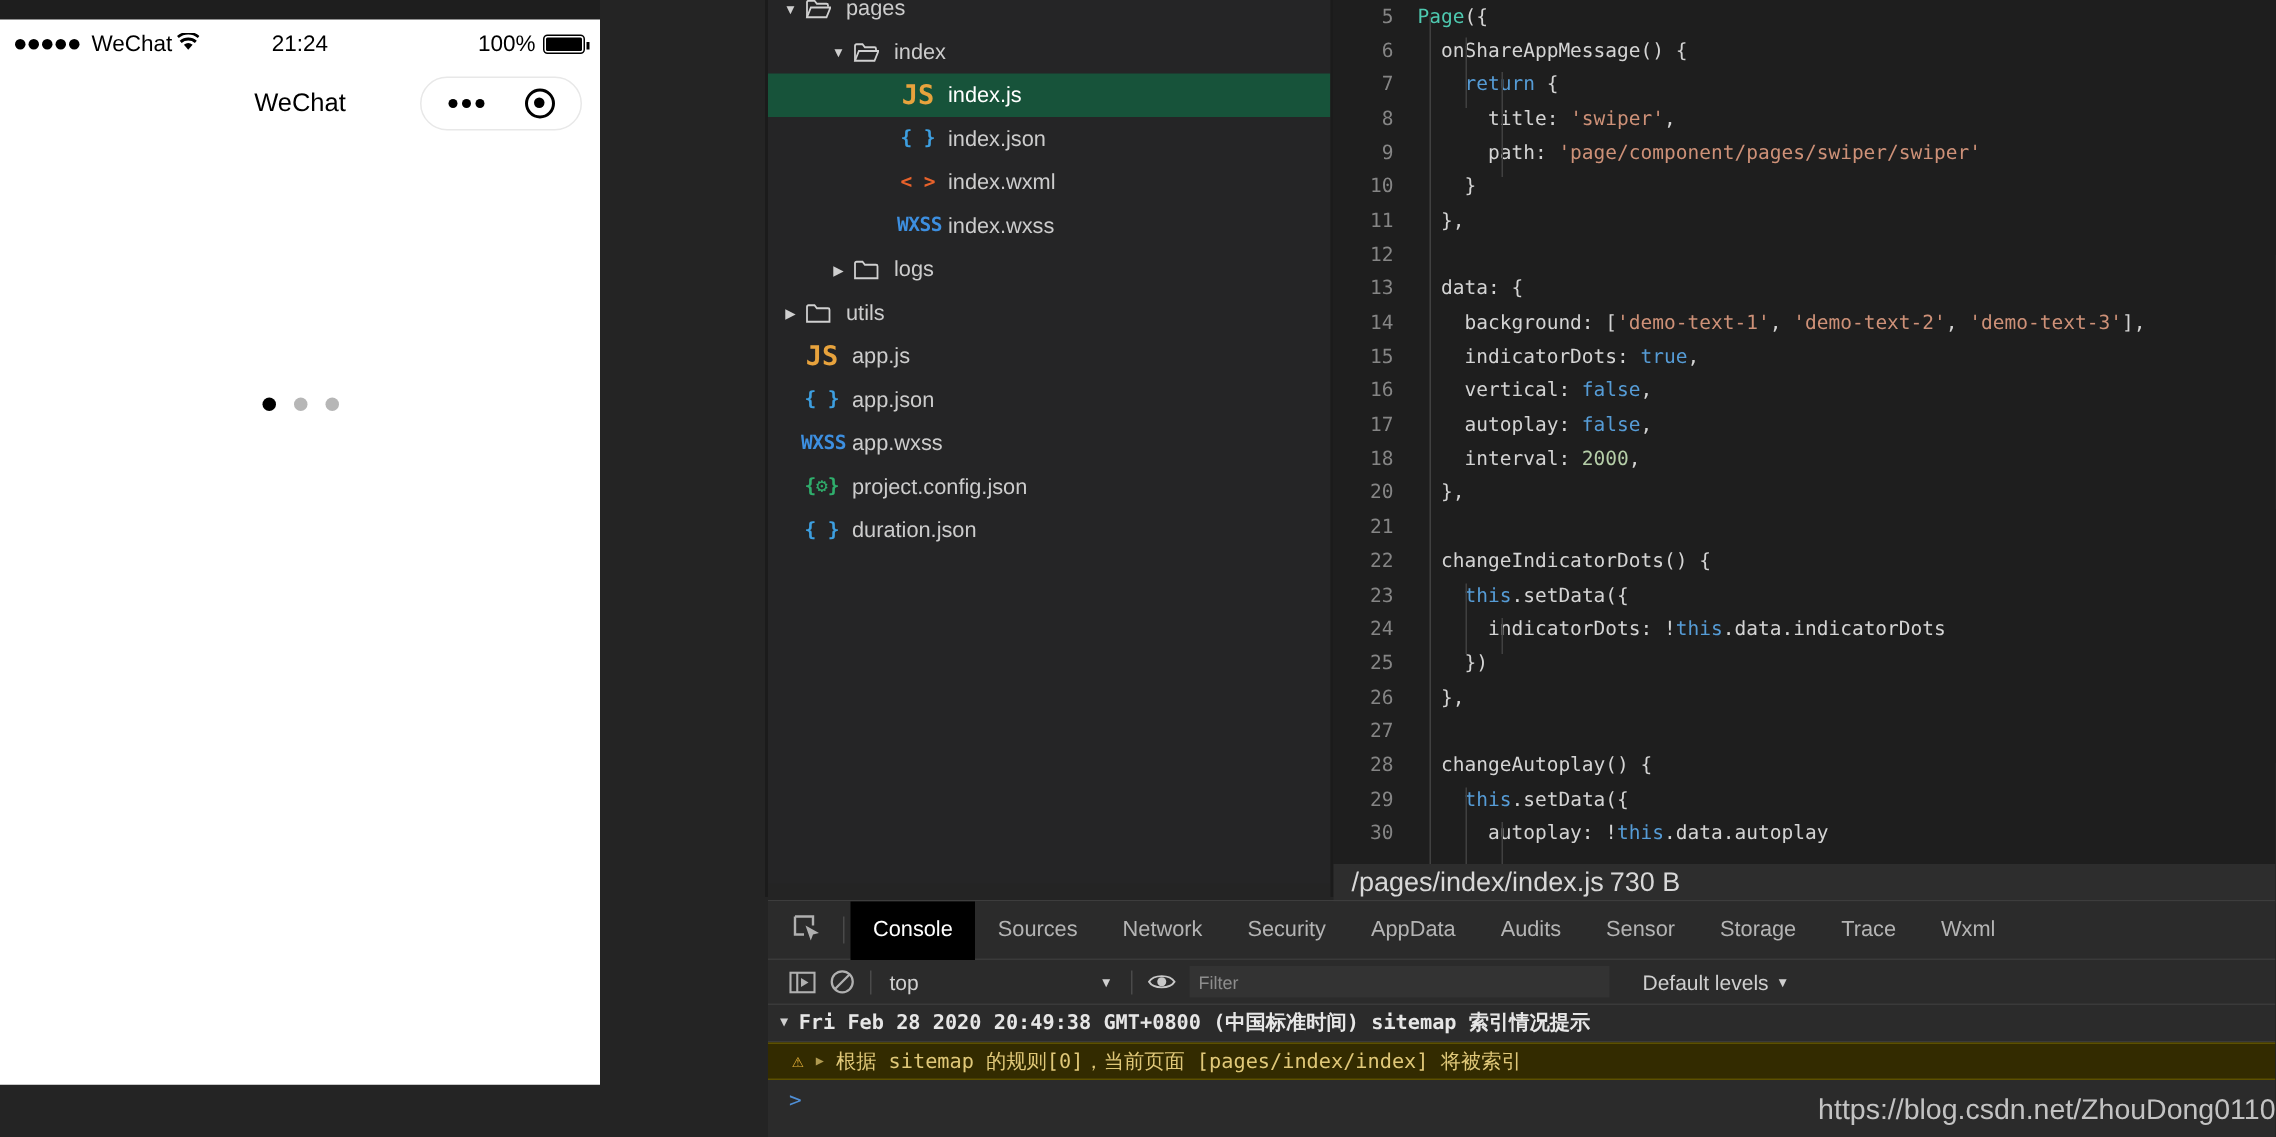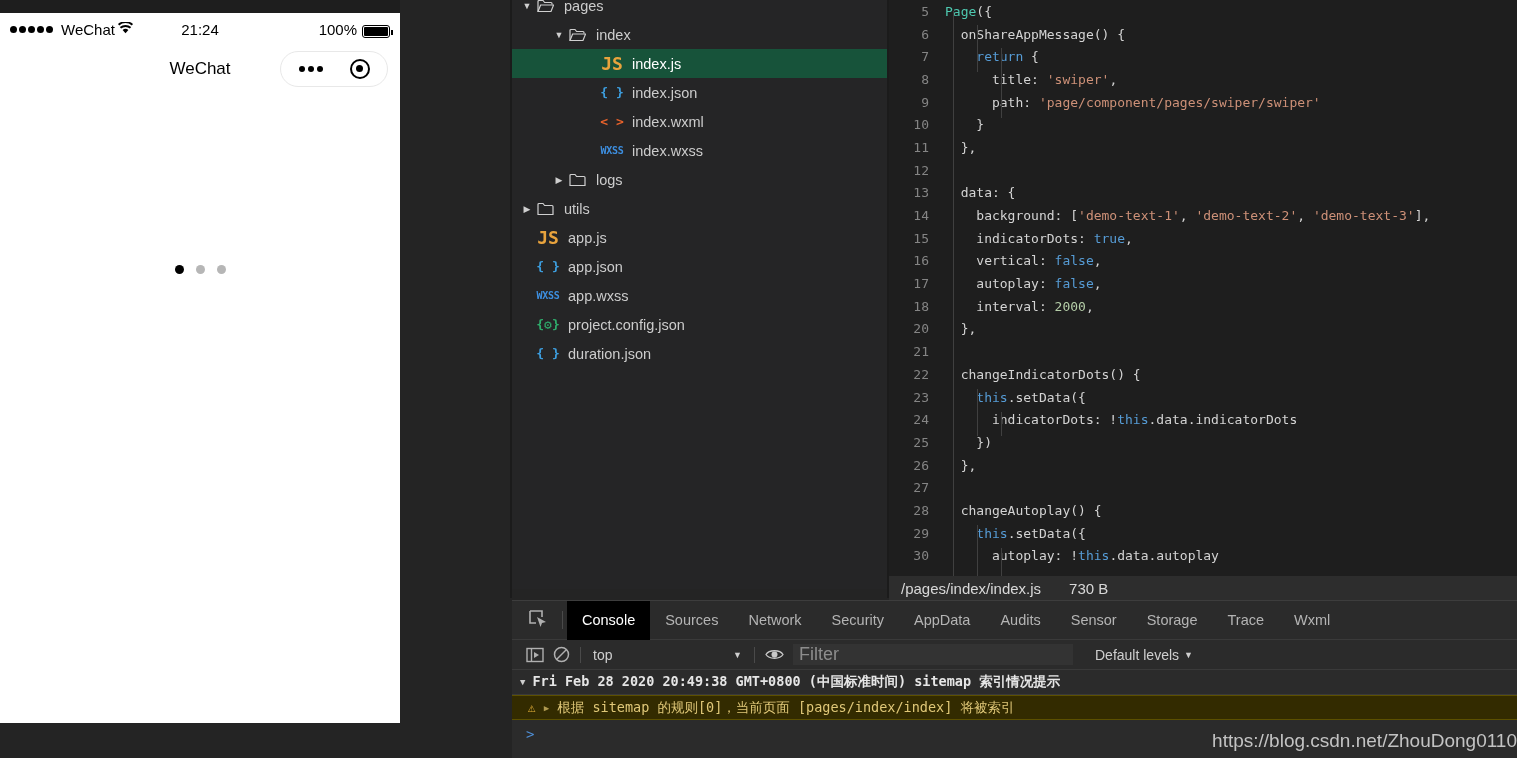--- a/index.html
+++ b/index.html
@@ -19,21 +19,21 @@
   .sim-statusbar {
     position: relative; height: 32px; width: 100%;
     display: flex; align-items: center; color: #000;
     font-size: 14px; padding: 0 8px;
   }
   .sb-left { display: flex; align-items: center; gap: 2px; position: absolute; left: 10px; }
   .sb-dot { width: 7px; height: 7px; border-radius: 50%; background: #000; display: inline-block; }
   .sb-carrier { font-size: 15px; margin-left: 6px; letter-spacing: 0; }
   .sb-wifi { margin-left: 1px; font-size: 14px; line-height: 1; }
   .sb-time { position: absolute; left: 0; right: 0; text-align: center; font-size: 15px; }
-  .sb-right { position: absolute; right: 10px; display: flex; align-items: flex-end; gap: 5px; }
+  .sb-right { position: absolute; right: 10px; display: flex; align-items: center; gap: 5px; }
   .sb-pct { font-size: 15px; }
   .sb-batt { width: 28px; height: 13px; border: 1.5px solid #000; border-radius: 3px; position: relative; }
   .sb-batt::after { content: ""; position: absolute; right: -4px; top: 4px; width: 2.5px; height: 5px; background: #000; }
   .sb-batt i { display: block; position: absolute; left: 1px; top: 1px; bottom: 1px; right: 1px; background: #000; border-radius: 1px; }
 
   .sim-navbar { position: relative; height: 48px; width: 100%; display: flex; align-items: center; }
   .nav-title { position: absolute; left: 0; right: 0; text-align: center; font-size: 17px; color: #000; }
   .nav-capsule {
     position: absolute; right: 12px; top: 6px;
     width: 108px; height: 36px; border: 1px solid #e8e8e8; border-radius: 18px;
@@ -58,21 +58,21 @@
   .tree-row {
     display: flex; align-items: center; height: 29px; padding-right: 6px;
     white-space: nowrap; cursor: default; position: relative;
   }
   .tree-row.selected { background: #17533a; }
   .tree-row .twisty { width: 14px; display: inline-block; text-align: center; font-size: 9px; color: #cfcfcf; flex: 0 0 14px; }
   .tree-ico { width: 28px; flex: 0 0 28px; text-align: center; font-size: 13px; font-weight: bold; font-family: "DejaVu Sans Mono", monospace; }
   .ico-js { color: #e8a33d; font-size: 18px; }
   .ico-json { color: #3d9fe0; }
   .ico-wxml { color: #e8622b; }
-  .ico-wxss { color: #3d8fe0; font-size: 10px; letter-spacing: -0.3px; }
+  .ico-wxss { color: #3d8fe0; font-size: 13px; letter-spacing: -0.3px; }
   .ico-cfg { color: #2fae6c; }
   .folder-ico { width: 22px; flex: 0 0 22px; display: inline-flex; align-items: center; justify-content: center; }
   .tree-label { color: #cccccc; font-size: 14.5px; }
   .tree-row.selected .tree-label { color: #ffffff; }
 
   
   .editor {
     position: absolute; left: 889px; top: 0; width: 628px; height: 576px;
     background: #1e1e1e; overflow: hidden;
     font-family: "DejaVu Sans Mono", monospace; font-size: 13px;
@@ -82,22 +82,22 @@
   .ln { width: 56px; flex: 0 0 56px; text-align: right; padding-right: 16px; color: #858585; font-size: 13px; }
   .code { color: #d4d4d4; position: relative; }
   .kw  { color: #569cd6; }
   .fn  { color: #4ec9b0; }
   .str { color: #ce9178; }
   .num { color: #b5cea8; }
   .pun { color: #d4d4d4; }
 
   .statusbar-file {
     position: absolute; left: 889px; top: 576px; width: 628px; height: 26px;
-    background: #2d2d2d; display: flex; align-items: center; gap: 28px;
-    padding-left: 12px; font-size: 15px; color: #d8d8d8;
+    background: #2d2d2d; display: flex; align-items: center; gap: 4px;
+    padding-left: 12px; font-size: 18px; color: #d8d8d8;
     border-bottom: 1px solid #3a3a3a;
   }
   .statusbar-file .size { color: #d8d8d8; }
 
   
   .devtools {
     position: absolute; left: 512px; top: 601px; width: 1005px; height: 157px;
     background: #2b2b2b; color: #cfcfcf;
   }
   .dt-top-border { position: absolute; left: 512px; top: 600px; width: 1005px; height: 1px; background: #3d3d3d; }
@@ -122,21 +122,21 @@
   }
   .fb-icon { width: 26px; display: flex; align-items: center; justify-content: center; flex: 0 0 26px; }
   .fb-ctx {
     display: flex; align-items: center; width: 155px; margin-left: 6px;
     font-size: 14px; color: #cfcfcf; position: relative;
   }
   .fb-ctx .caret { position: absolute; right: 6px; font-size: 9px; color: #cfcfcf; }
   .fb-divider { width: 1px; height: 16px; background: #4a4a4a; margin: 0 6px; }
   .fb-input {
     flex: 0 0 280px; height: 21px; background: #333333; border: none; outline: none;
-    color: #cfcfcf; font-size: 18px; padding: 0 6px; margin-left: 6px;
+    color: #cfcfcf; font-size: 12px; padding: 0 6px; margin-left: 6px;
     font-family: "Liberation Sans", sans-serif;
   }
   .fb-input::placeholder { color: #8d8d8d; }
   .fb-levels { margin-left: 22px; font-size: 14px; color: #cfcfcf; display: flex; align-items: center; gap: 5px; }
   .fb-levels .caret { font-size: 9px; }
 
   .con-row-group {
     display: flex; align-items: center; height: 25px; padding-left: 8px;
     font-family: "DejaVu Sans Mono", monospace; font-size: 13.5px; color: #e6e6e6;
     border-bottom: 1px solid #3a3a3a; font-weight: bold;

